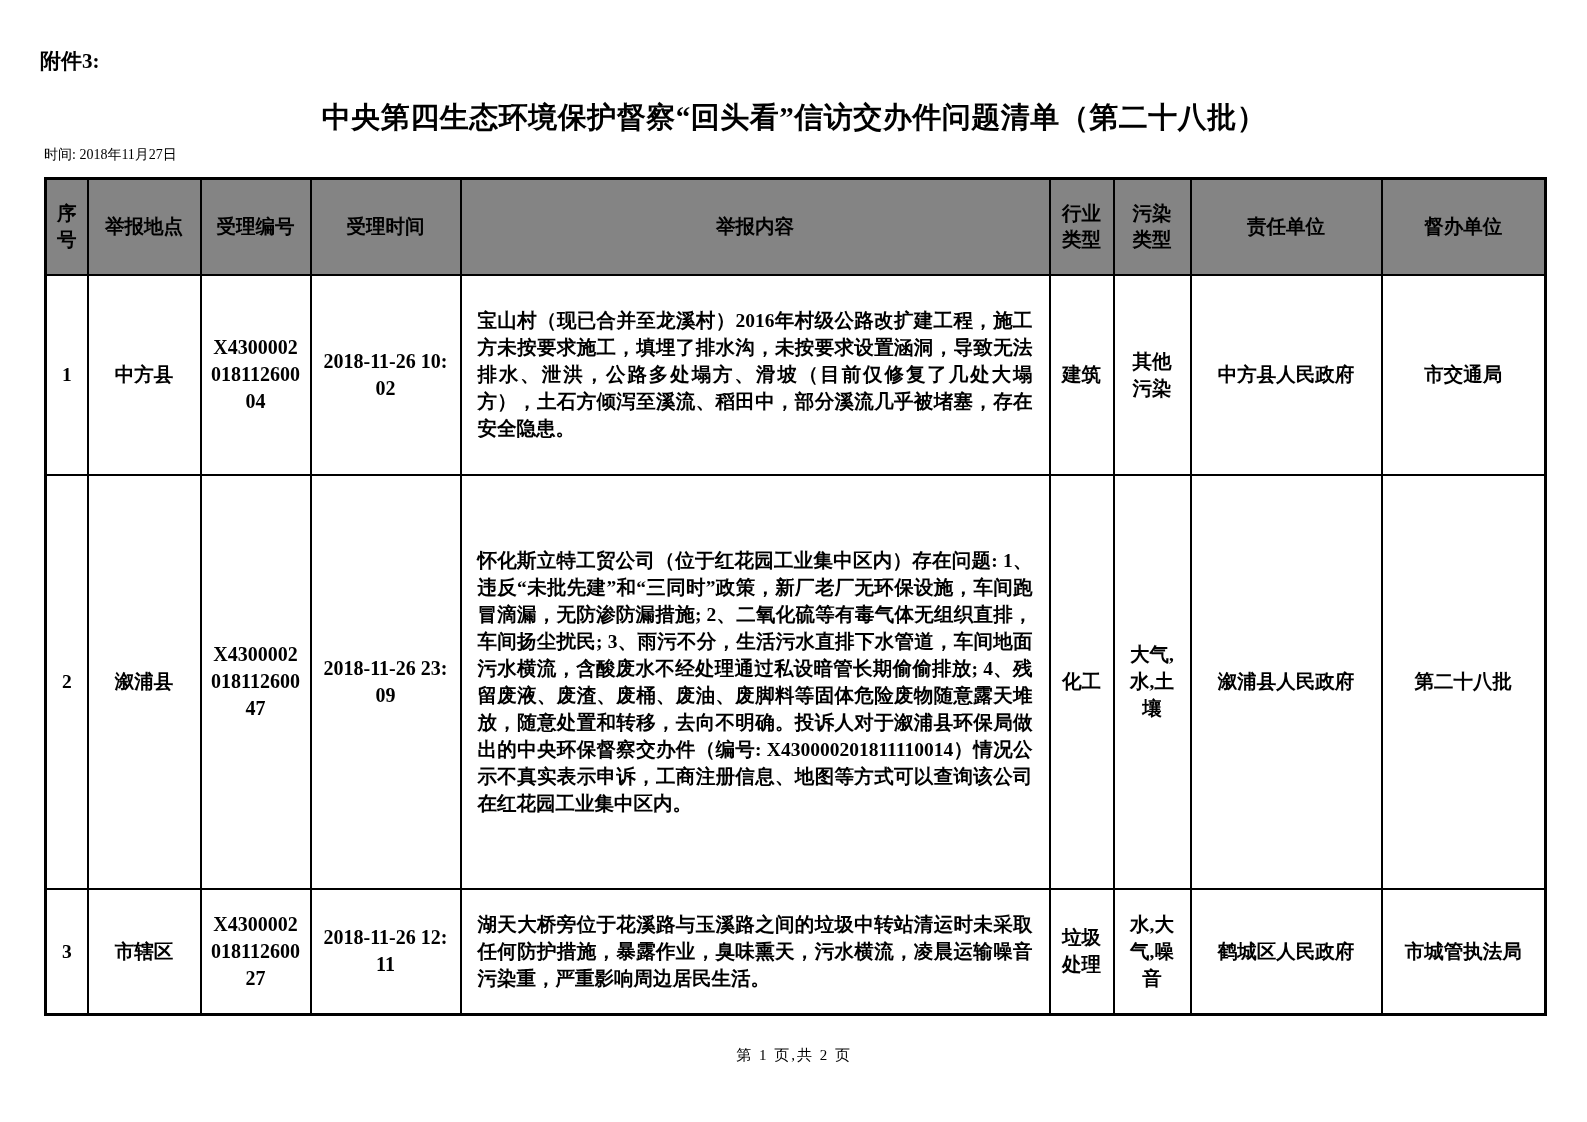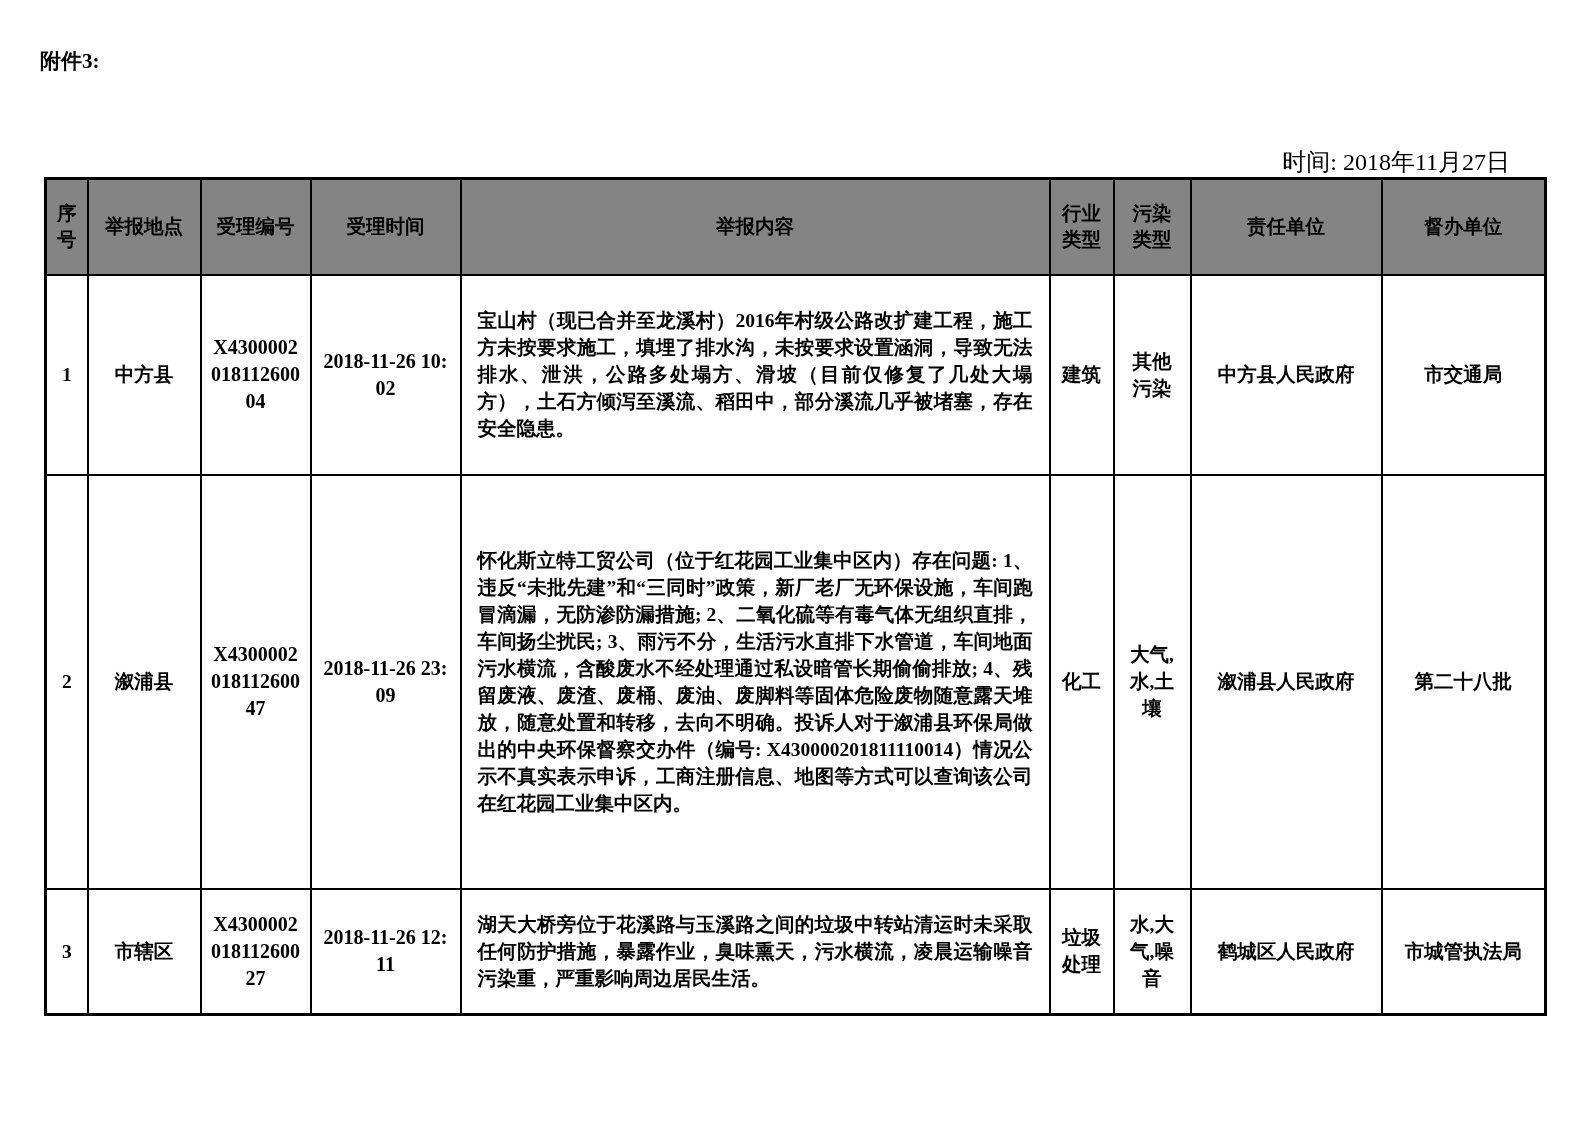--- a/index.html
+++ b/index.html
@@ -31,22 +31,21 @@
     text-align: center;
     font-size: 29px;
     font-weight: 700;
     letter-spacing: 0.5px;
   }
   .date-line {
     position: absolute;
     left: 44px;
     top: 146px;
     width: 1466px;
-    text-align: right;
-    font-size: 24px;
+    font-size: 14px;
     font-weight: 500;
   }
   table.report {
     position: absolute;
     left: 44px;
     top: 177px;
     width: 1500px;
     border-collapse: collapse;
     table-layout: fixed;
     border: 3px solid #000000;
@@ -105,20 +104,21 @@
     letter-spacing: 2px;
   }
 </style>
 </head>
 <body>
 
 <div class="page">
 
   <div class="attachment">附件3:</div>
 
+  <div class="doc-title">中央第四生态环境保护督察“回头看”信访交办件问题清单（第二十八批）</div>
 
   <div class="date-line">时间: 2018年11月27日</div>
 
   <table class="report">
     <colgroup>
       <col style="width:42px">
       <col style="width:113px">
       <col style="width:110px">
       <col style="width:150px">
       <col style="width:589px">
@@ -170,14 +170,15 @@
         <td class="num">2018-11-26 12:11</td>
         <td class="content">湖天大桥旁位于花溪路与玉溪路之间的垃圾中转站清运时未采取任何防护措施，暴露作业，臭味熏天，污水横流，凌晨运输噪音污染重，严重影响周边居民生活。</td>
         <td class="c pad-narrow">垃圾处理</td>
         <td class="c pad-narrow">水,大气,噪音</td>
         <td class="c">鹤城区人民政府</td>
         <td class="c">市城管执法局</td>
       </tr>
     </tbody>
   </table>
 
+  <div class="footer">第 1 页,共 2 页</div>
 
 </div>
 
 </body></html>

